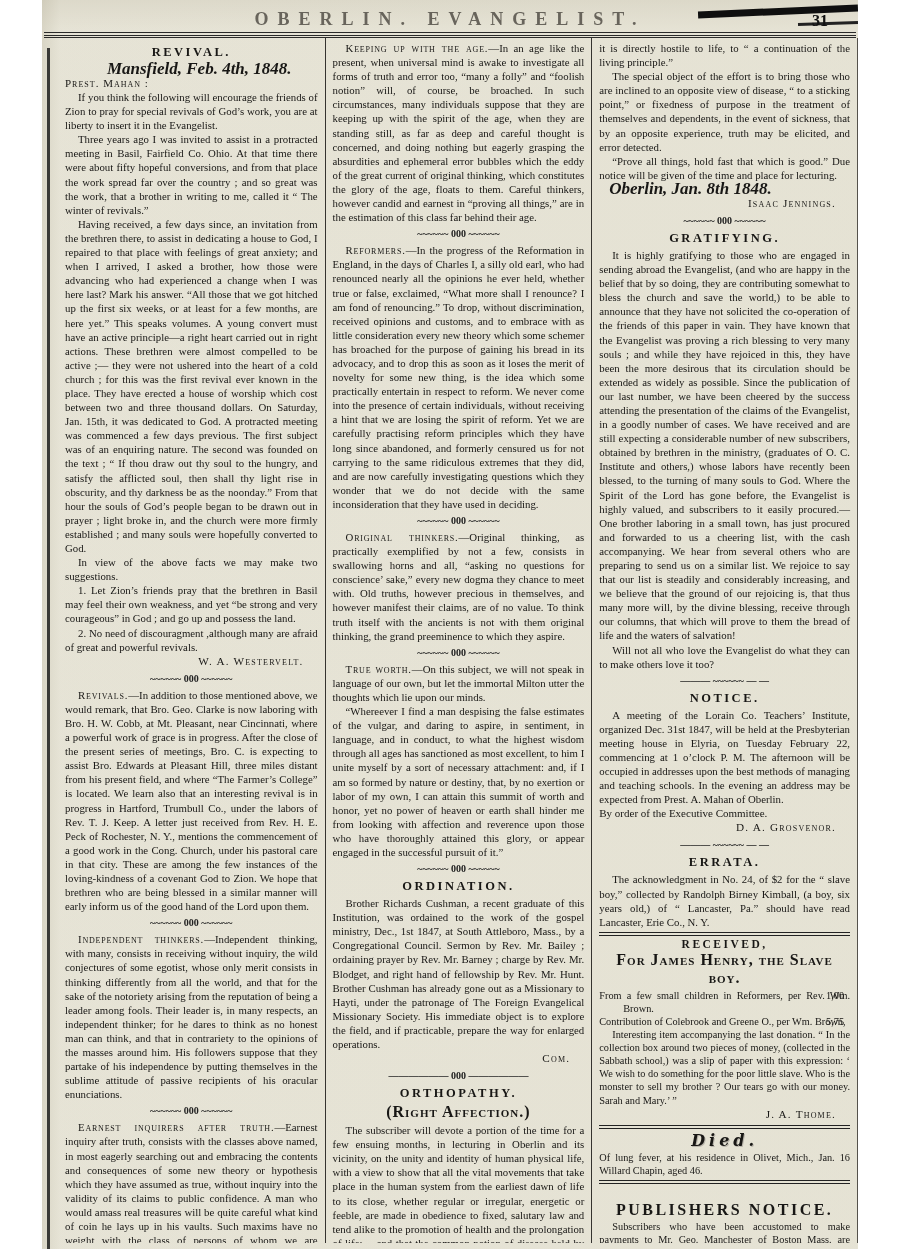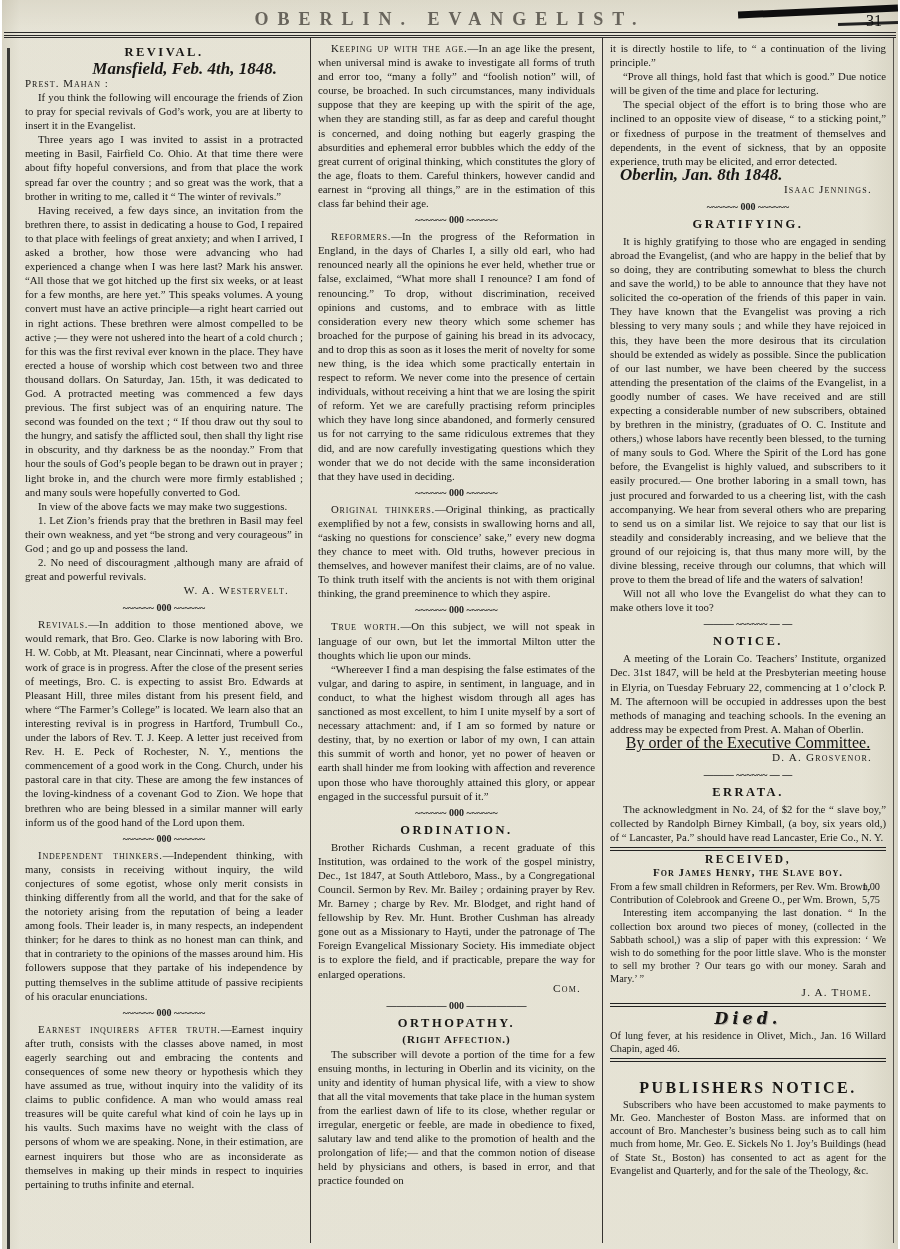--- a/index.html
+++ b/index.html
@@ -1,55 +1,55 @@
 <!DOCTYPE html>
 <html><head>
 <meta charset="utf-8">
 <style>
   html,body { margin:0; padding:0; }
   .page {
     position:relative;
-    width:896px; height:1249px;
+    width:816px; height:1249px;
     margin:0 auto;
     background:#f6f5f0;
     background-image:
       linear-gradient(90deg, #e9e7df 0px, #f7f6f1 18px, #f6f5ef 860px, #e6e4db 900px),
       linear-gradient(180deg, #eceae3 0px, #f6f5f0 30px);
     background-blend-mode:multiply;
     font-family:"Liberation Serif", serif;
     color:#181715;
     overflow:hidden;
     box-sizing:border-box;
   }
   .edge-line { position:absolute; left:5px; top:48px; bottom:0; width:3px; background:#1c1c1c; opacity:.85; }
   .corner-mark { position:absolute; top:8px; right:0; width:160px; height:7px; background:#0f0f0f; transform:rotate(-2.5deg); }
   .corner-mark2 { position:absolute; top:22px; right:0; width:60px; height:3px; background:#222; transform:rotate(-2deg); }
 
   .masthead { position:relative; height:32px; display:flex; align-items:flex-end; justify-content:center; }
   .masthead-title {
     font-size:18px; font-weight:bold; letter-spacing:9px;
     color:#4a463f; opacity:.8; padding-bottom:2px;
   }
-  .masthead-page { position:absolute; right:16px; bottom:2px; font-weight:normal; font-size:16px; color:#111; }
+  .masthead-page { position:absolute; right:30px; bottom:2px; font-weight:bold; font-size:16px; color:#111; }
   .mast-rule { border-top:1px solid #2a2a2a; border-bottom:3px double #2a2a2a; height:2px; margin:0 2px; }
 
   .columns { display:flex; height:1205px; padding-left:16px; }
   .col { width:292px; padding:3px 7px 0 7px; overflow:hidden; box-sizing:border-box; }
   .col + .col { border-left:1.6px solid #35332f; }
   .col3 { border-right:1px solid #55524b; }
 
   p { margin:0; text-indent:13px; text-align:justify; font-size:10.8px; line-height:14.1px; }
   p.noindent { text-indent:0;font-family:Liberation Serif, serif; }
   .lead { font-variant:small-caps; letter-spacing:.8px; }
   h2 { margin:4px 0 2px; text-align:center; font-size:12.5px; font-weight:bold; letter-spacing:2.5px; }
-  h3 { margin:1px 0 2px; text-align:center; font-size:11px; font-weight:bold; font-variant:small-caps; letter-spacing:1px; }
+  h3 { margin:1px 0 2px; text-align:center; font-size:16px; font-weight:bold; font-variant:small-caps; letter-spacing:1px; }
   .dateline { text-align:right; padding-right:26px; font-style:italic; font-weight:bold; font-size:17px; line-height:14px; }
   .salutation { font-variant:small-caps; letter-spacing:1px; font-size:11px; line-height:14px; }
   .signature { text-align:right; padding-right:14px; font-variant:small-caps; letter-spacing:1.2px; font-size:11.2px; line-height:15px; }
-  .byline { text-align:center; font-size:16px; line-height:14px; text-indent:0;text-decoration:underline; }
+  .byline { font-size:11px; line-height:14px; text-indent:0; }
   .ornament { text-align:center; font-size:10px; font-weight:bold; letter-spacing:0; line-height:13px; margin:3px 0; color:#222; }
   .rule-double { border-top:4px double #222; margin:3px 0 2px; }
   .blackletter {
     margin:2px 0 1px; text-align:center;
     font-family:"DejaVu Serif", serif; font-weight:bold; font-style:italic;
     font-size:16px; letter-spacing:4px; text-shadow:1px 1px 0 #b9b5ab;
   }
   .recv-item { margin:0; padding-left:24px; text-indent:-24px; text-align:justify; font-size:10.5px; line-height:13.4px; }
   .recv-item .amt { float:right; font-weight:normal; }
   .small p, p.small { font-size:10.3px; line-height:13.1px; }
@@ -133,22 +133,22 @@
       <section>
         <h2>ORTHOPATHY.</h2>
         <h3>(Right Affection.)</h3>
         <p>The subscriber will devote a portion of the time for a few ensuing months, in lecturing in Oberlin and its vicinity, on the unity and identity of human physical life, with a view to show that all the vital movements that take place in the human system from the earliest dawn of life to its close, whether regular or irregular, energetic or feeble, are made in obedience to fixed, salutary law and tend alike to the promotion of health and the prolongation of life;— and that the common notion of disease held by physicians and others, is based in error, and that practice founded on</p>
       </section>
     </div>
 
     <div class="col col3">
       <section>
         <p class="noindent">it is directly hostile to life, to “ a continuation of the living principle.”</p>
+        <p>The special object of the effort is to bring those who are inclined to an opposite view of disease, “ to a sticking point,” or fixedness of purpose in the treatment of themselves and dependents, in the event of sickness, that by an opposite experience, truth may be elicited, and error detected.</p>
         <p>“Prove all things, hold fast that which is good.”  Due notice will be given of the time and place for lecturing.</p>
-        <p>The special object of the effort is to bring those who are inclined to an opposite view of disease, “ to a sticking point,” or fixedness of purpose in the treatment of themselves and dependents, in the event of sickness, that by an opposite experience, truth may be elicited, and error detected.</p>
         <div class="dateline" style="text-align:left; padding-left:10px;">Oberlin, Jan. 8th 1848.</div>
         <div class="signature">Isaac Jennings.</div>
       </section>
       <div class="ornament">~~~~~~ 000 ~~~~~~</div>
 
       <section>
         <h2>GRATIFYING.</h2>
         <p>It is highly gratifying to those who are engaged in sending abroad the Evangelist, (and who are happy in the belief that by so doing, they are contributing somewhat to bless the church and save the world,) to be able to announce that they have not solicited the co-operation of the friends of this paper in vain.  They have known that the Evangelist was proving a rich blessing to very many souls ; and while they have rejoiced in this, they have been the more desirous that its circulation should be extended as widely as possible.  Since the publication of our last number, we have been cheered by the success attending the presentation of the claims of the Evangelist, in a goodly number of cases.  We have received and are still expecting a considerable number of new subscribers, obtained by brethren in the ministry, (graduates of O. C. Institute and others,) whose labors have recently been blessed, to the turning of many souls to God.  Where the Spirit of the Lord has gone before, the Evangelist is highly valued, and subscribers to it easily procured.— One brother laboring in a small town, has just procured and forwarded to us a cheering list, with the cash accompanying.  We hear from several others who are preparing to send us on a similar list.  We rejoice to say that our list is steadily and considerably increasing, and we believe that the ground of our rejoicing is, that thus many more will, by the divine blessing, receive through our columns, that which will prove to them the bread of life and the waters of salvation!</p>
         <p>Will not all who love the Evangelist do what they can to make others love it too?</p>
       </section>

